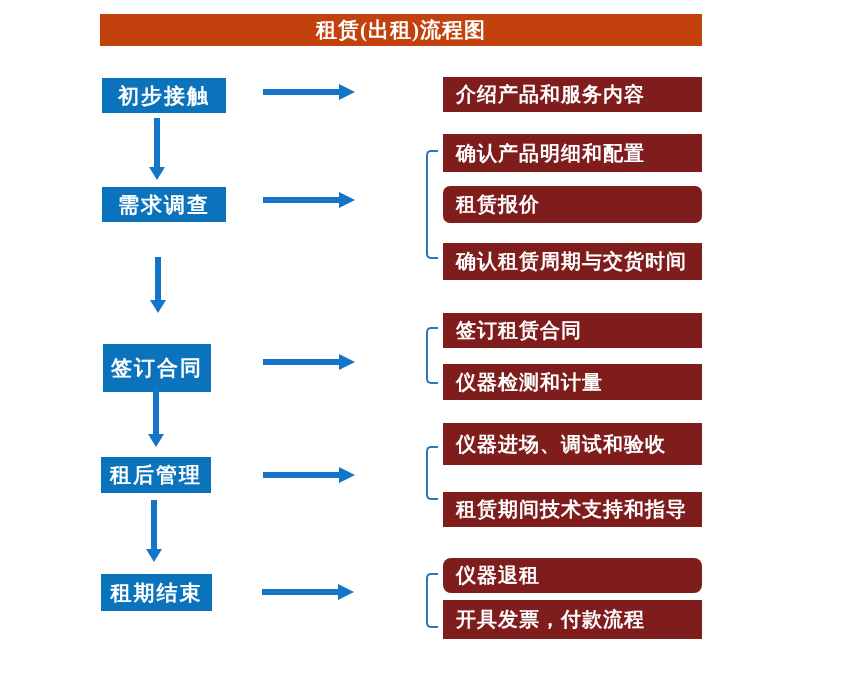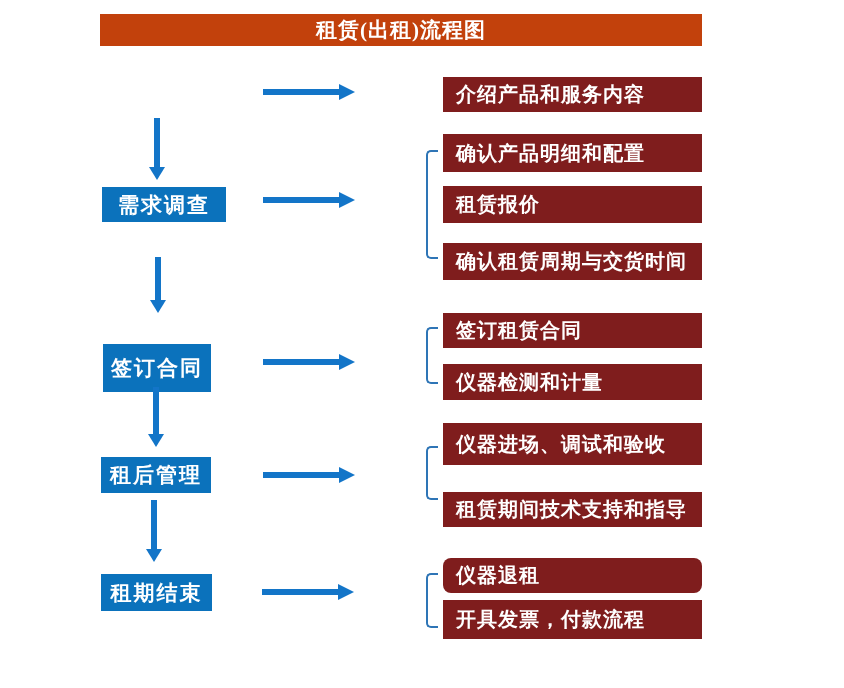--- a/index.html
+++ b/index.html
@@ -81,20 +81,21 @@
     box-sizing: border-box;
   }
 </style>
 </head>
 <body>
 
 <div class="canvas">
 
   <div class="title-bar">租赁(出租)流程图</div>
 
+  <div class="step-box" style="left:102px; top:78px;  width:124px; height:35px;">初步接触</div>
   <div class="step-box" style="left:102px; top:187px; width:124px; height:35px;">需求调查</div>
   <div class="step-box" style="left:103px; top:344px; width:108px; height:48px;">签订合同</div>
   <div class="step-box" style="left:101px; top:574px; width:111px; height:37px;">租期结束</div>
   <div class="step-box" style="left:101px; top:457px; width:110px; height:36px;">租后管理</div>
 
   <div class="v-arrow" style="left:149px; top:118px; height:62px;">
     <div class="shaft"></div>
     <div class="head"></div>
   </div>
   <div class="v-arrow" style="left:150px; top:257px; height:56px;">
@@ -131,21 +132,21 @@
     <div class="head"></div>
   </div>
 
   <div class="bracket" style="top:150px; height:109px;"></div>
   <div class="bracket" style="top:327px; height:57px;"></div>
   <div class="bracket" style="top:446px; height:54px;"></div>
   <div class="bracket" style="top:573px; height:55px;"></div>
 
   <div class="detail-box" style="top:77px;  height:35px;">介绍产品和服务内容</div>
   <div class="detail-box" style="top:134px; height:38px;">确认产品明细和配置</div>
-  <div class="detail-box" style="top:186px; height:37px;">租赁报价</div>
+  <div class="detail-box" style="top:186px; height:37px;border-radius:7px;">租赁报价</div>
   <div class="detail-box" style="top:243px; height:37px;">确认租赁周期与交货时间</div>
   <div class="detail-box" style="top:313px; height:35px;">签订租赁合同</div>
   <div class="detail-box" style="top:364px; height:36px;">仪器检测和计量</div>
   <div class="detail-box" style="top:423px; height:42px;">仪器进场、调试和验收</div>
   <div class="detail-box" style="top:492px; height:35px;">租赁期间技术支持和指导</div>
   <div class="detail-box" style="top:558px; height:35px;border-radius:8px;">仪器退租</div>
   <div class="detail-box" style="top:600px; height:39px;">开具发票，付款流程</div>
 
 </div>
 

